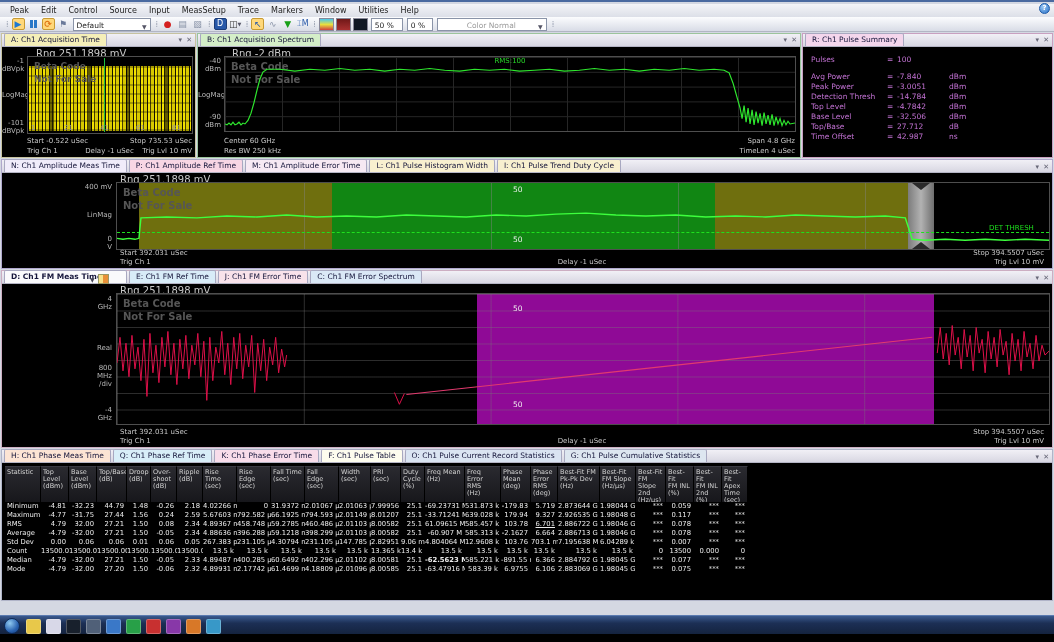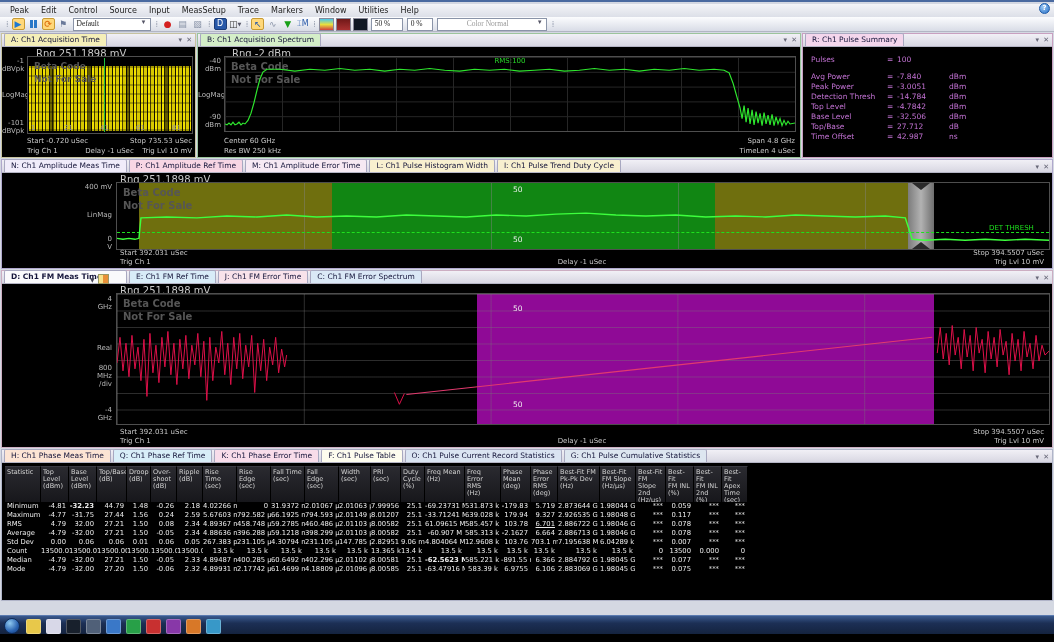--- a/index.html
+++ b/index.html
@@ -14,22 +14,22 @@
   #help-icon{position:absolute;right:4px;top:1px;width:9px;height:9px;border-radius:50%;
              background:radial-gradient(circle at 35% 30%,#9cc8f4,#2a72c8);border:1px solid #1d5aa8;
              color:#fff;font-size:7px;line-height:9px;text-align:center;font-weight:bold;}
   
   #toolbar{position:absolute;left:0;top:15px;width:1054px;height:15px;background:linear-gradient(#fbfcfe,#d8dce6);
            border-bottom:1px solid #b2b6c4;display:flex;align-items:center;font-size:8px;padding-left:3px;box-sizing:border-box;}
   .tbtn{width:13px;height:12px;margin:0 1px;display:flex;align-items:center;justify-content:center;
         font-size:9px;line-height:12px;border:1px solid transparent;border-radius:2px;box-sizing:border-box;}
   .tbtn.hl{background:#ffd87a;border-color:#c89a32;}
   .sep{color:#9aa2b2;font-size:8px;margin:0 3px;letter-spacing:-1px;}
-  .tfield{height:11px;border:1px solid #8a94a8;background:#fff;font-size:7.5px;display:flex;align-items:flex-start;
-          padding:0 3px;margin:0 2px;color:#222;font-family:Liberation Serif, serif;}
+  .tfield{height:11px;border:1px solid #8a94a8;background:#fff;font-size:7.5px;display:flex;align-items:flex-end;
+          padding:0 3px;margin:0 2px;color:#222;}
   .tfield .arr{margin-left:4px;font-size:6px;color:#556;}
   .thumb{width:13px;height:11px;border:1px solid #889;margin:0 1px;}
   .pausebars{display:flex;gap:1px;}
   .pausebars i{width:3px;height:8px;background:#2a78c8;display:block;}
   
   .panel{position:absolute;background:#000;border:1px solid #aab0c0;box-sizing:border-box;}
   .strip{position:absolute;left:0;top:0;right:0;height:13px;background:linear-gradient(#f1f0f6,#d8d7e2);
          border-bottom:1px solid #b4b4c4;display:flex;align-items:flex-end;padding-left:2px;box-sizing:border-box;}
   .tab{font-size:7.5px;color:#15153a;padding:1px 6px 1px 6px;border:1px solid #a8a8c0;border-bottom:none;
        border-radius:2px 2px 0 0;margin-right:2px;white-space:nowrap;height:10px;line-height:10px;}
@@ -220,21 +220,21 @@
         <div id="a-ticks">
 
         <span>1</span>
               <span>21</span>
               <span>41</span>
               <span>61</span>
               <span>81</span>
             </div>
       </div>
       <div class="f1" style="left:25px;right:3px;bottom:11px;">
-        <span class="fl">Start -0.720 uSec</span>
+        <span class="fl">Start -0.522 uSec</span>
         <span class="fr">Stop 735.53 uSec</span>
       </div>
       <div class="f2" style="left:25px;right:3px;bottom:1px;">
         <span class="fl">Trig Ch 1</span>
         <span class="fc">Delay -1 uSec</span>
         <span class="fr">Trig Lvl 10 mV</span>
       </div>
     </div>
   </div>
 
@@ -497,21 +497,21 @@
 2nd
 (%)</div>
               <div class="th" style="width: 26px;">Best-Fit
 Apex
 Time
 (sec)</div>
             </div>
             <div class="trd">
               <div class="td name" style="width: 36px;">Minimum</div>
               <div class="td" style="width: 28px;">-4.81</div>
-              <div class="td" style="width: 28px; font-weight: bold;">-32.23</div>
+              <div class="td" style="width: 28px;">-32.23</div>
               <div class="td" style="width: 30px;">44.79</div>
               <div class="td" style="width: 24px;">1.48</div>
               <div class="td" style="width: 26px;">-0.26</div>
               <div class="td" style="width: 26px;">2.18</div>
               <div class="td" style="width: 34px;">4.02266 n</div>
               <div class="td" style="width: 34px;">0</div>
               <div class="td" style="width: 34px;">31.9372 n</div>
               <div class="td" style="width: 34px;">2.01067 µ</div>
               <div class="td" style="width: 32px;">2.01063 µ</div>
               <div class="td" style="width: 30px;">7.99956 µ</div>

